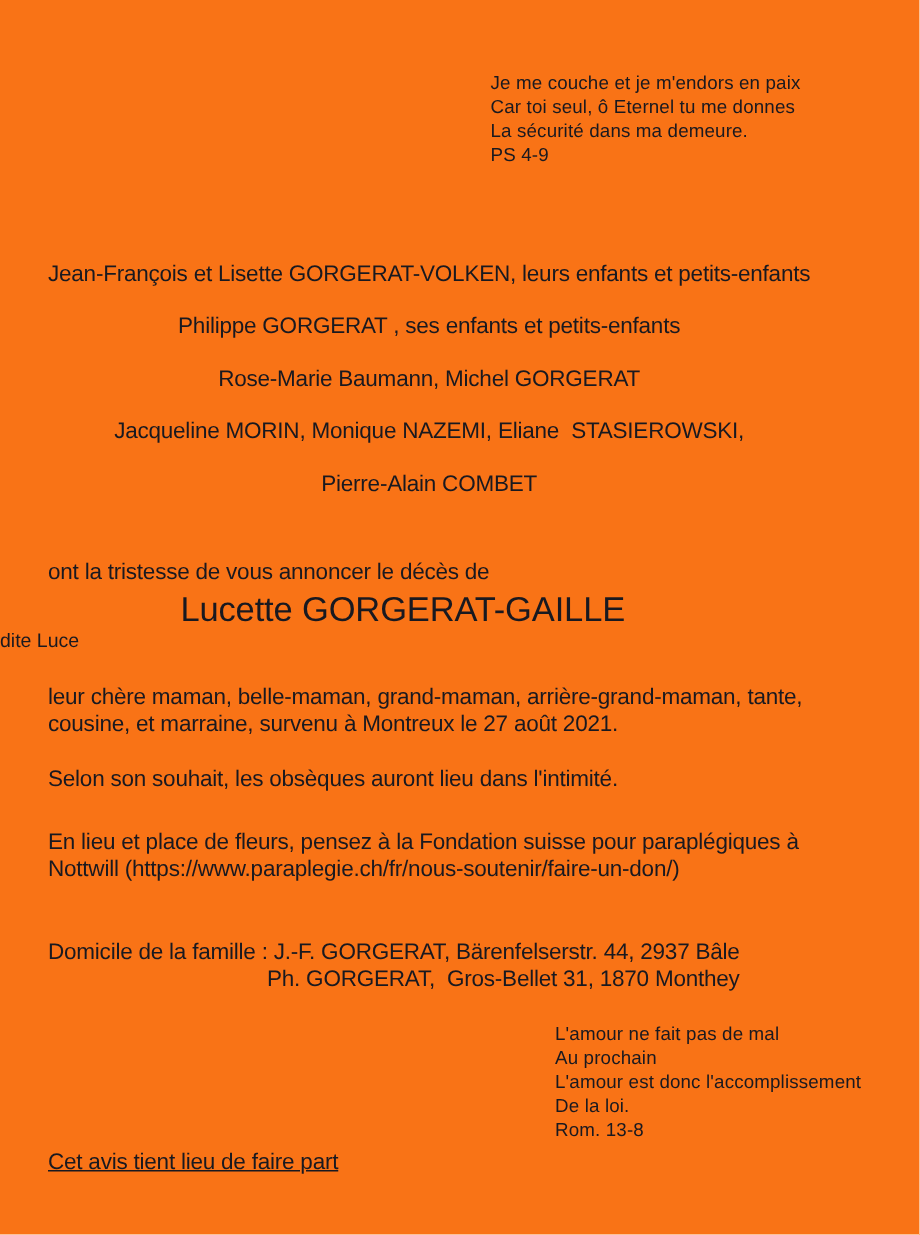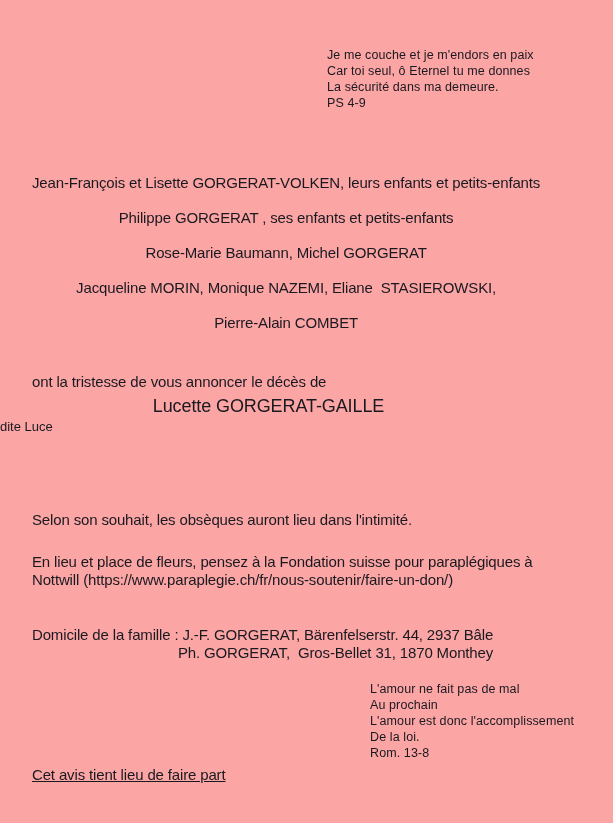--- a/index.html
+++ b/index.html
@@ -4,21 +4,21 @@
 <style>
   html, body {
     margin: 0;
     padding: 0;
     background: #ffffff;
   }
   .page {
     position: relative;
     width: 613px;
     height: 823px;
-    background: #fca5a5;
+    background: #f97316;
     font-family: "Liberation Sans", sans-serif;
     color: #191920;
     overflow: hidden;
   }
   .abs { position: absolute; }
   .pre { white-space: pre-wrap; }
 
   .quote {
     font-size: 12.5px;
     line-height: 16px;
@@ -31,21 +31,21 @@
   }
   .family-block {
     font-size: 15px;
     line-height: 35px;
     letter-spacing: -0.15px;
     text-align: center;
   }
   .deceased-name {
     width: 537px;
     text-align: center;
-    font-size: 18px;
+    font-size: 23px;
     line-height: 23px;
     letter-spacing: -0.1px;
   }
   .deceased-alias {
     width: 613px;
     font-size: 13px;
     line-height: 16px;
   }
 </style>
 </head>
@@ -63,20 +63,22 @@
 Rose-Marie Baumann, Michel GORGERAT
 Jacqueline MORIN, Monique NAZEMI, Eliane  STASIEROWSKI,
 Pierre-Alain COMBET</div>
 
   <div class="abs body-text pre" style="left:32px; top:347px;margin-top:26px;">ont la tristesse de vous annoncer le décès de</div>
 
   <div class="abs deceased-name" style="left:0px; top:395px;">Lucette GORGERAT-GAILLE</div>
 
   <div class="abs deceased-alias" style="left:0px; top:419px;">dite Luce</div>
 
+  <div class="abs body-text pre" style="left:32px; top:456px; width:560px;">leur chère maman, belle-maman, grand-maman, arrière-grand-maman, tante,
+cousine, et marraine, survenu à Montreux le 27 août 2021.</div>
 
   <div class="abs body-text pre" style="left:32px; top:511px;">Selon son souhait, les obsèques auront lieu dans l'intimité.</div>
 
   <div class="abs body-text pre" style="left:32px; top:553px; width:560px;">En lieu et place de fleurs, pensez à la Fondation suisse pour paraplégiques à
 Nottwill (https://www.paraplegie.ch/fr/nous-soutenir/faire-un-don/)</div>
 
   <div class="abs body-text pre" style="left:32px; top:626px;">Domicile de la famille : J.-F. GORGERAT, Bärenfelserstr. 44, 2937 Bâle</div>
 
   <div class="abs body-text pre" style="left:178px; top:644px;">Ph. GORGERAT,  Gros-Bellet 31, 1870 Monthey</div>
 

